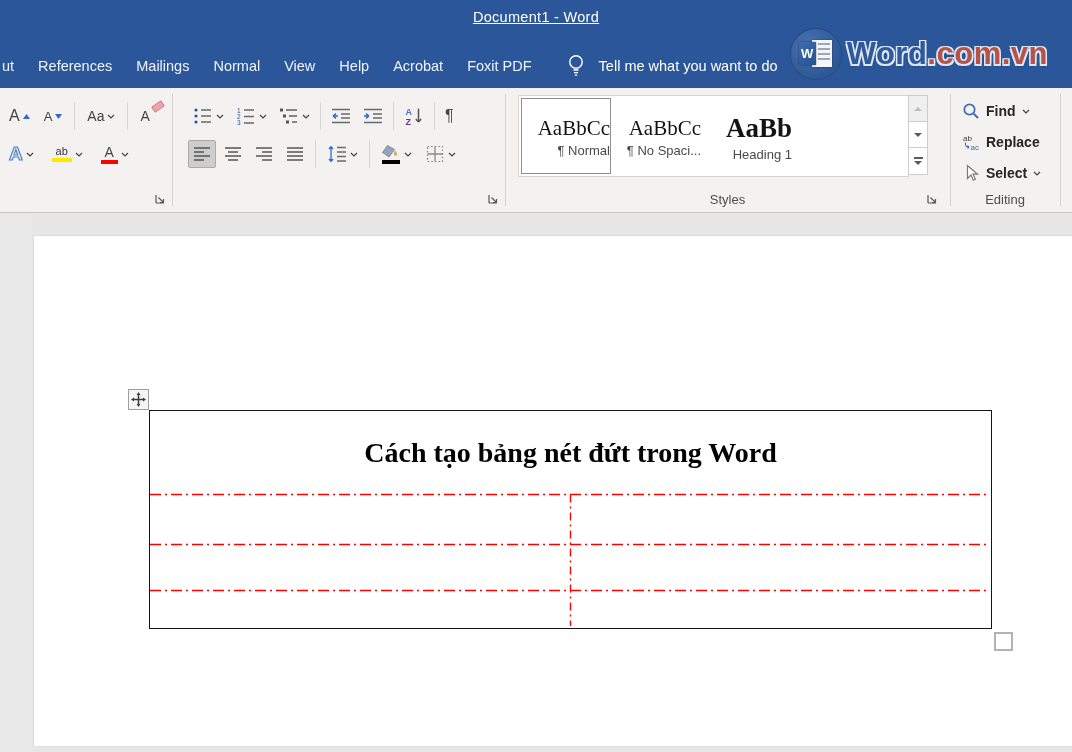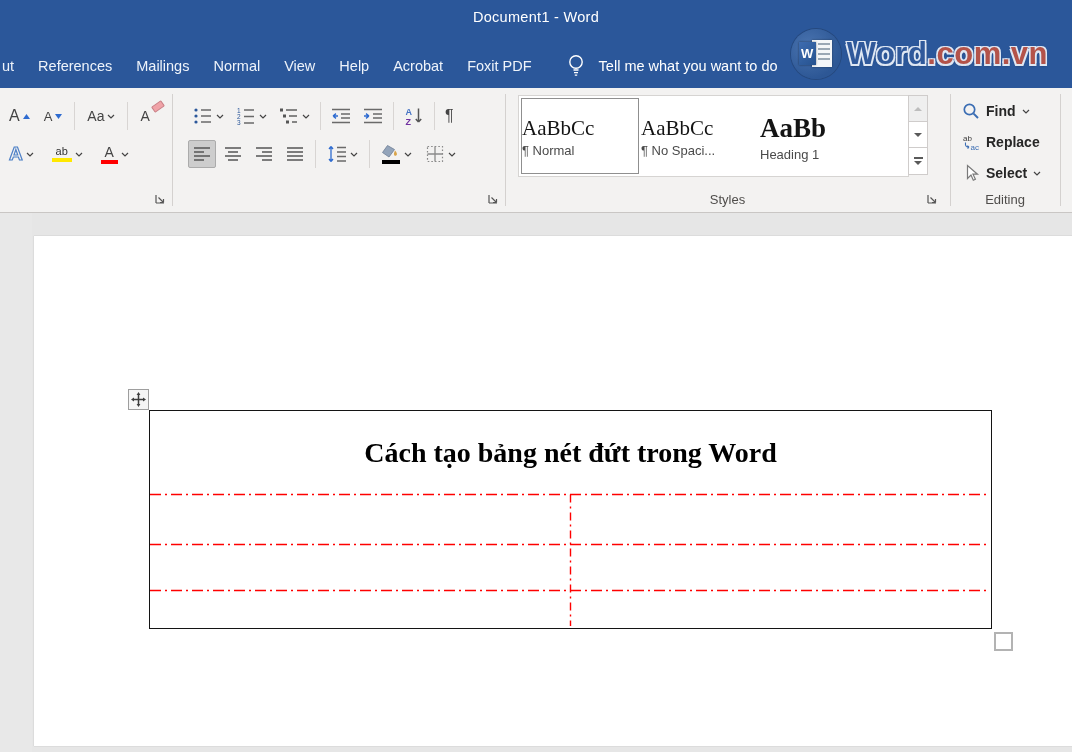--- a/index.html
+++ b/index.html
@@ -3,21 +3,21 @@
 <meta charset="utf-8">
 <style>
   * { margin:0; padding:0; box-sizing:border-box; }
   html,body { width:1072px; height:752px; overflow:hidden; }
   body { font-family:"Liberation Sans", sans-serif; }
   .app { position:relative; width:1072px; height:752px; background:#e8e8e8; overflow:hidden; }
 
   
   .topbar { position:absolute; top:0; left:0; width:1072px; height:88px; background:#2b579a; }
   .win-title { position:absolute; top:9px; left:0; width:1072px; text-align:center;
-               color:#fff; font-size:14.5px; letter-spacing:.3px; }
+               color:#fff; font-size:14.5px; letter-spacing:.3px;text-decoration:underline; }
   .tabrow { position:absolute; top:44px; left:2px; height:44px; display:flex; align-items:center; }
   .tab { color:#eef3fa; font-size:14.5px; padding:0 12px; white-space:nowrap; cursor:default; }
   .tab:first-child { padding-left:0; }
   .bulb { margin-left:22px; display:flex; align-items:center; }
   .tellme { margin-left:13px; color:#fff; font-size:14.5px; white-space:nowrap; }
 
   
   .logo { position:absolute; top:26px; right:24px; height:56px; display:flex; align-items:center; z-index:40; }
   .logo-badge { position:relative; width:50px; height:50px; border-radius:50%;
                 background:radial-gradient(circle at 35% 35%, #4a74b0, #2d5795 70%);
@@ -61,22 +61,22 @@
   .stacked { display:flex; flex-direction:column; align-items:center; line-height:1; }
   .hl-ab { font-size:11px; color:#333; }
   .bar { display:block; margin-top:1px; }
   .bar.yellow { width:20px; height:4px; background:#ffe800; }
   .bar.red { width:17px; height:4px; background:#f00; }
   .bar.black { width:18px; height:4px; background:#000; }
 
   
   .gallery { position:absolute; left:13px; top:7px; width:391px; height:82px; background:#fff;
              border:1px solid #d6d4d2; display:flex; padding:1px; }
-  .style-item { width:118px; height:76px; margin:1px 0 0 1px; display:flex; flex-direction:column;
-                align-items:flex-start; justify-content:center; border:1px solid transparent; cursor:pointer;
+  .style-item { width:90px; height:76px; margin:1px 0 0 1px; display:flex; flex-direction:column;
+                align-items:flex-end; justify-content:center; border:1px solid transparent; cursor:pointer;
                 background:#fff; overflow:hidden; }
   .style-item.sel { border-color:#8f8f8f; }
   .style-sample { font-family:"Liberation Serif", serif; color:#141414; font-size:21px; line-height:1.35;
                   white-space:nowrap; }
   .style-sample.h1 { font-size:27px; font-weight:bold; }
   .style-sample.h2 { font-size:23px; font-weight:bold; }
   .style-name { font-size:13px; color:#4a4a4a; white-space:nowrap; max-width:92px; overflow:hidden; }
   .scrollcol { position:absolute; left:403px; top:7px; width:20px; height:82px; }
   .scrollbtn { width:20px; height:27px; background:#fff; border:1px solid #cfcccb; margin-top:-1px;
                display:flex; flex-direction:column; align-items:center; justify-content:center; cursor:pointer; }

